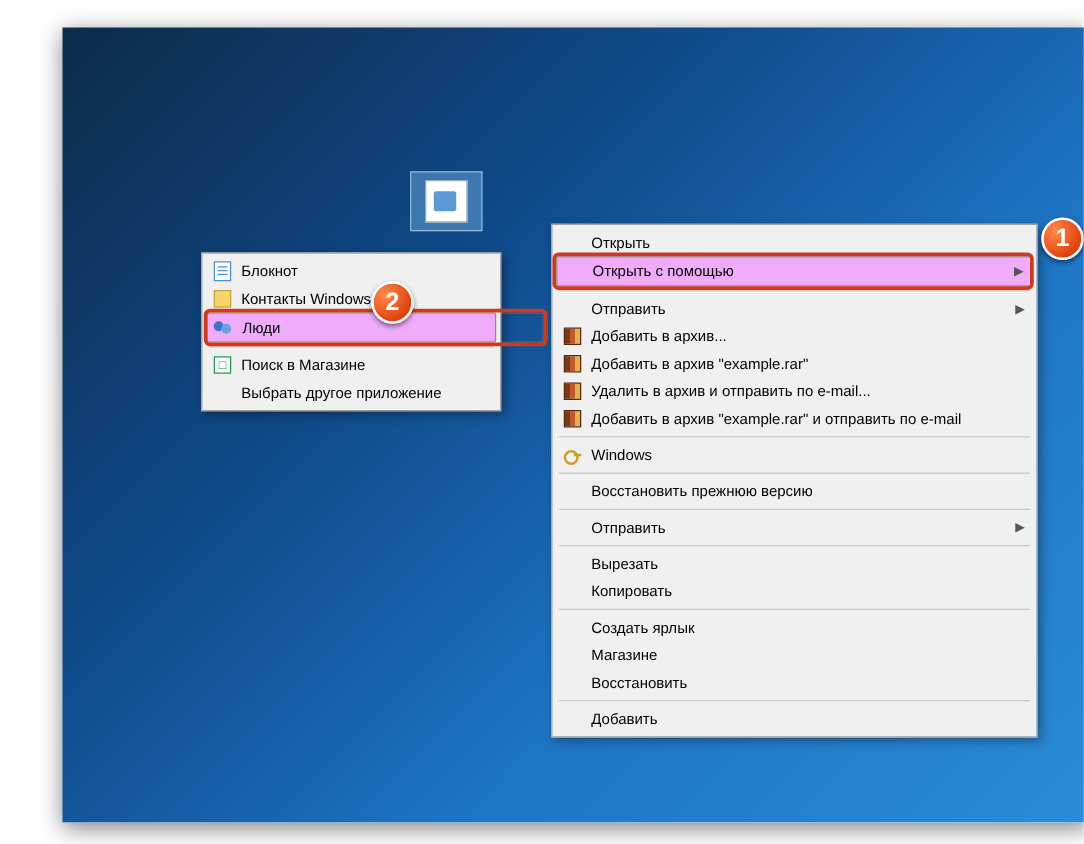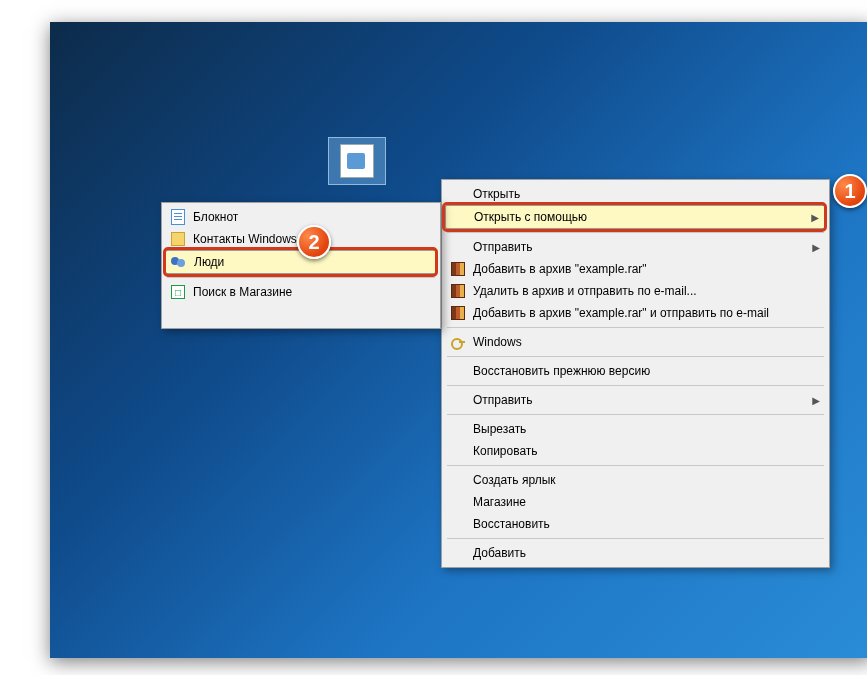--- a/index.html
+++ b/index.html
@@ -80,36 +80,36 @@
     display:flex; align-items:center; justify-content:center;
   }
   .menu-item .lbl { flex: 1 1 auto; }
   .menu-item .arrow {
     flex: 0 0 12px;
     text-align: right;
     font-size: 10px;
     color: #555;
   }
   .menu-item.highlight {
-    background: #fef9c3;
+    background: #f0abfc;
     border: 1px solid #8a8a8a;
     border-radius: 2px;
     height: 24px;
   }
   .sep {
     height: 1px;
     background: #c8c8c8;
     margin: 3px 2px;
   }
   
   .menu-sub {
     position: absolute;
     left: 111px;
     top: 180px;
-    width: 280px;
+    width: 240px;
     background: #f0f0f0;
     border: 1px solid #a0a0a0;
     box-shadow: 3px 3px 8px rgba(0,0,0,0.35);
     padding: 3px;
   }
   
   .red-frame {
     position: absolute;
     border: 3px solid #d03a1a;
     border-radius: 5px;
@@ -178,20 +178,26 @@
     <div class="sep"></div>
     <div class="menu-item">
       <span class="ico"></span>
       <span class="lbl">Отправить</span>
       <span class="arrow">▶</span>
     </div>
     <div class="menu-item">
       <span class="ico">
           <span class="winrar-books"></span>
         </span>
+      <span class="lbl">Добавить в архив...</span>
+    </div>
+    <div class="menu-item">
+      <span class="ico">
+          <span class="winrar-books"></span>
+        </span>
       <span class="lbl">Добавить в архив "example.rar"</span>
     </div>
     <div class="menu-item">
       <span class="ico">
           <span class="winrar-books"></span>
         </span>
       <span class="lbl">Удалить в архив и отправить по e-mail...</span>
     </div>
     <div class="menu-item">
       <span class="ico">
@@ -267,20 +273,21 @@
     </div>
     <div class="sep"></div>
     <div class="menu-item">
       <span class="ico">
           <span class="store-ico">□</span>
         </span>
       <span class="lbl">Поиск в Магазине</span>
     </div>
     <div class="menu-item">
       <span class="ico"></span>
+      <span class="lbl">Выбрать другое приложение</span>
     </div>
   </div>
 
   <div class="red-frame" style="left:392px; top:180px; width:385px; height:30px;"></div>
   <div class="red-frame" style="left:113px; top:225px; width:275px; height:30px;"></div>
 
   <div class="badge" style="left:783px; top:152px;">
     <span>1</span>
   </div>
   <div class="badge" style="left:247px; top:203px;">

